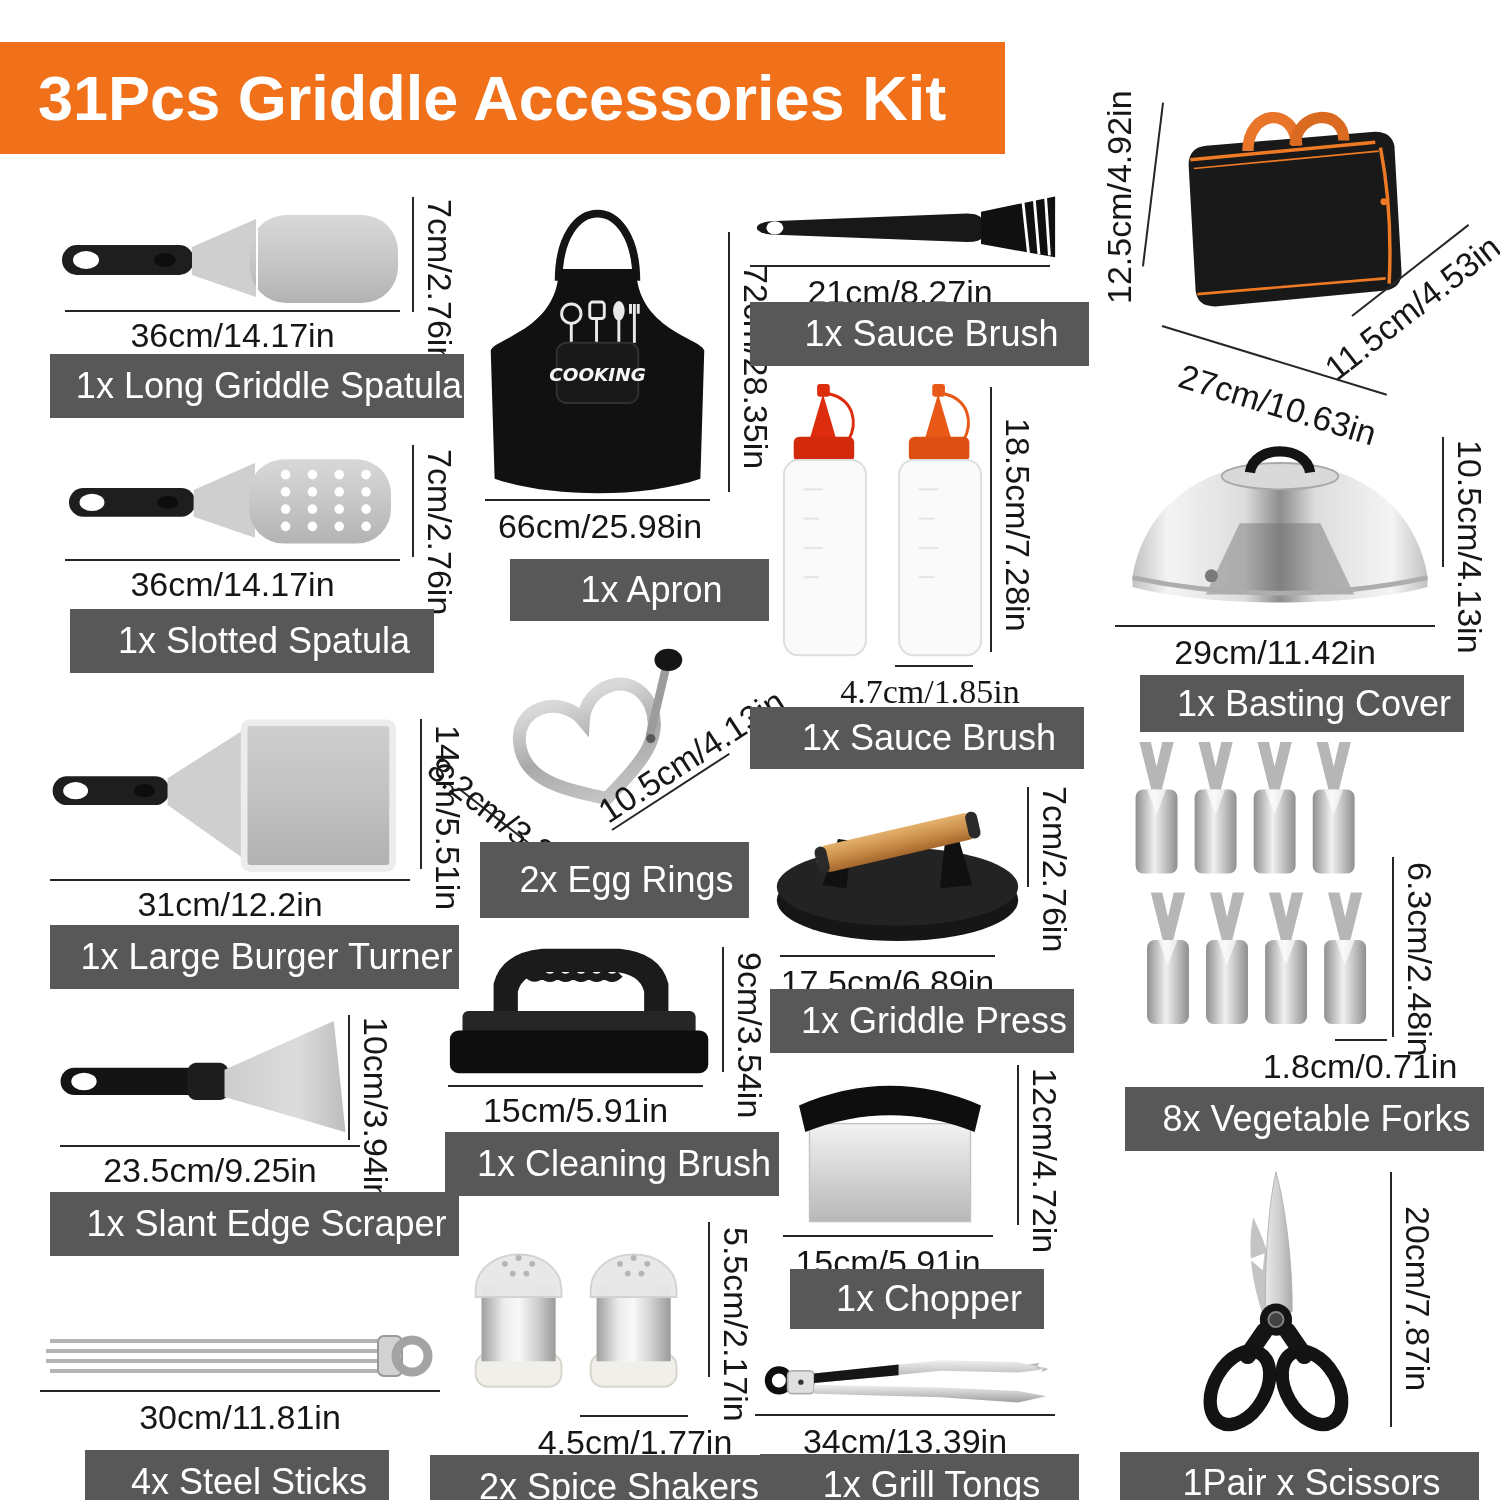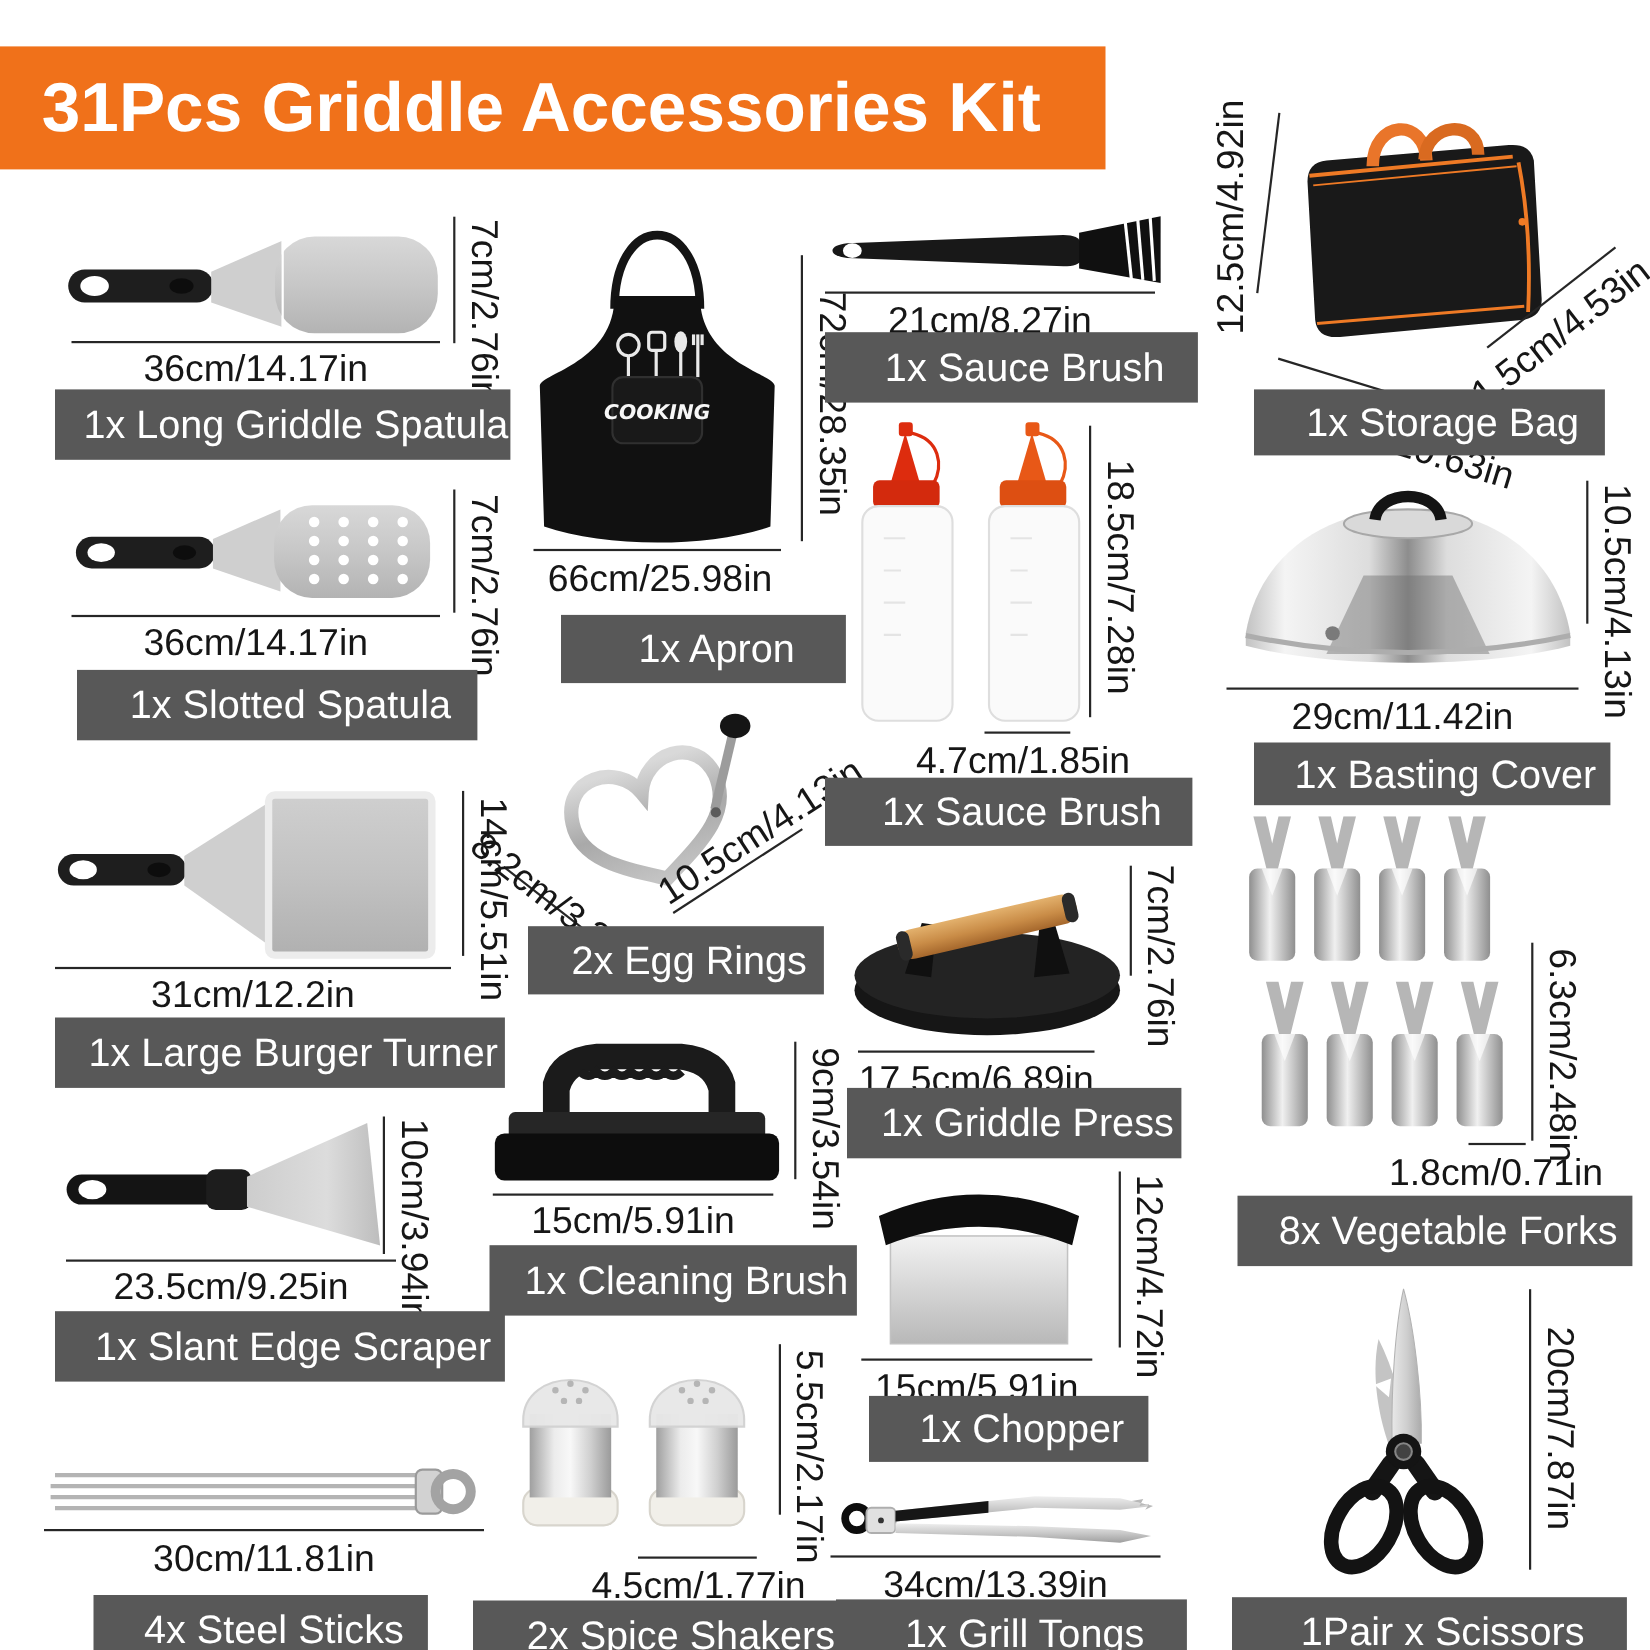--- a/index.html
+++ b/index.html
@@ -201,21 +201,21 @@
         </g>
         <line x1="172" y1="96" x2="190" y2="20" stroke="#9c9c9c" stroke-width="9"></line>
         <ellipse cx="192" cy="14" rx="15" ry="12" fill="#151515"></ellipse>
         <circle cx="173" cy="99" r="5" fill="#5a5a5a"></circle>
       </svg>
     </div>
     <div class="hline diag" style="left:28px;top:150px;width:135px;transform:rotate(38deg);"></div>
     <div class="dim diag" style="left:2px;top:108px;width:170px;transform:rotate(38deg);">8.2cm/3.23in</div>
     <div class="hline diag" style="left:182px;top:192px;width:140px;transform:rotate(-33deg);"></div>
     <div class="dim diag" style="left:172px;top:158px;width:195px;transform:rotate(-33deg);">10.5cm/4.13in</div>
-    <div class="label" style="left:50px;top:205px;width:245px;height:62px;">2x Egg Rings</div>
+    <div class="label" style="left:50px;top:205px;width:245px;height:76px;">2x Egg Rings</div>
   </div>
 
   <div class="item" style="left:430px;top:885px;width:350px;height:275px;">
     <div class="art" style="left:15px;top:10px;width:272px;height:146px;">
       <svg viewBox="0 0 280 150">
         <path d="M50,84 L50,48 Q58,16 100,12 L180,12 Q222,16 230,48 L230,84 L205,84 L205,56 Q200,38 175,36 L105,36 Q80,38 75,56 L75,84 Z" fill="#1b1b1b"></path>
         <path d="M85,38 Q92,46 100,38 Q108,46 116,38 Q124,46 132,38 Q140,46 148,38 Q156,46 164,38 Q172,46 180,38" fill="none" stroke="#1b1b1b" stroke-width="8"></path>
         <rect x="18" y="76" width="240" height="26" rx="6" fill="#262626"></rect>
         <rect x="5" y="96" width="266" height="44" rx="9" fill="#0d0d0d"></rect>
       </svg>
@@ -317,21 +317,21 @@
               <line x1="24" y1="140" x2="40" y2="140"></line>
               <line x1="24" y1="170" x2="44" y2="170"></line>
               <line x1="24" y1="200" x2="40" y2="200"></line>
             </g>
         </g>
       </svg>
     </div>
     <div class="vline" style="left:245px;top:10px;height:265px;"></div>
     <div class="dim v" style="left:253px;top:8px;height:280px;">18.5cm/7.28in</div>
     <div class="hline" style="left:150px;top:288px;width:78px;"></div>
-    <div class="dim" style="left:75px;top:296px;width:220px;">4.7cm/1.85in</div>
+    <div class="dim" style="left:75px;top:296px;width:220px;font-family:Liberation Serif, serif;">4.7cm/1.85in</div>
     <div class="label" style="left:5px;top:330px;width:310px;height:62px;">1x Sauce Brush</div>
   </div>
 
   <div class="item" style="left:755px;top:735px;width:330px;height:280px;">
     <div class="art" style="left:15px;top:5px;width:255px;height:172px;">
       <svg viewBox="0 0 300 180">
           <defs>
             <linearGradient id="wd" x1="0" y1="0" x2="0" y2="1">
               <stop offset="0" stop-color="#e3b16d"></stop>
               <stop offset=".55" stop-color="#c98c47"></stop>
@@ -412,21 +412,20 @@
         <path d="M150,55 C152,16 206,12 206,50" stroke="#d96a20" stroke-width="13" fill="none"></path>
         <circle cx="252" cy="120" r="4" fill="#ef7a25"></circle>
       </svg>
     </div>
     <div class="vline" style="left:52px;top:35px;height:165px;transform:rotate(7deg);"></div>
     <div class="dim vflip" style="left:0px;top:15px;height:230px;">12.5cm/4.92in</div>
     <div class="hline diag" style="left:62px;top:258px;width:235px;transform:rotate(17deg);"></div>
     <div class="dim diag" style="left:58px;top:282px;width:250px;transform:rotate(17deg);">27cm/10.63in</div>
     <div class="hline diag" style="left:252px;top:248px;width:148px;transform:rotate(-38deg);"></div>
     <div class="dim diag" style="left:222px;top:292px;width:230px;transform:rotate(-38deg);">11.5cm/4.53in</div>
-    <div class="label" style="left:40px;top:287px;width:295px;height:60px;">1x Storage Bag</div>
   </div>
 
   <div class="item" style="left:1100px;top:385px;width:395px;height:320px;">
     <div class="art" style="left:25px;top:5px;width:310px;height:188px;">
       <svg viewBox="0 0 330 190">
           <defs>
             <linearGradient id="dm" x1="0" y1="0" x2="1" y2="0">
               <stop offset="0" stop-color="#c2c2c2"></stop>
               <stop offset=".12" stop-color="#f4f4f4"></stop>
               <stop offset=".38" stop-color="#dddddd"></stop>

